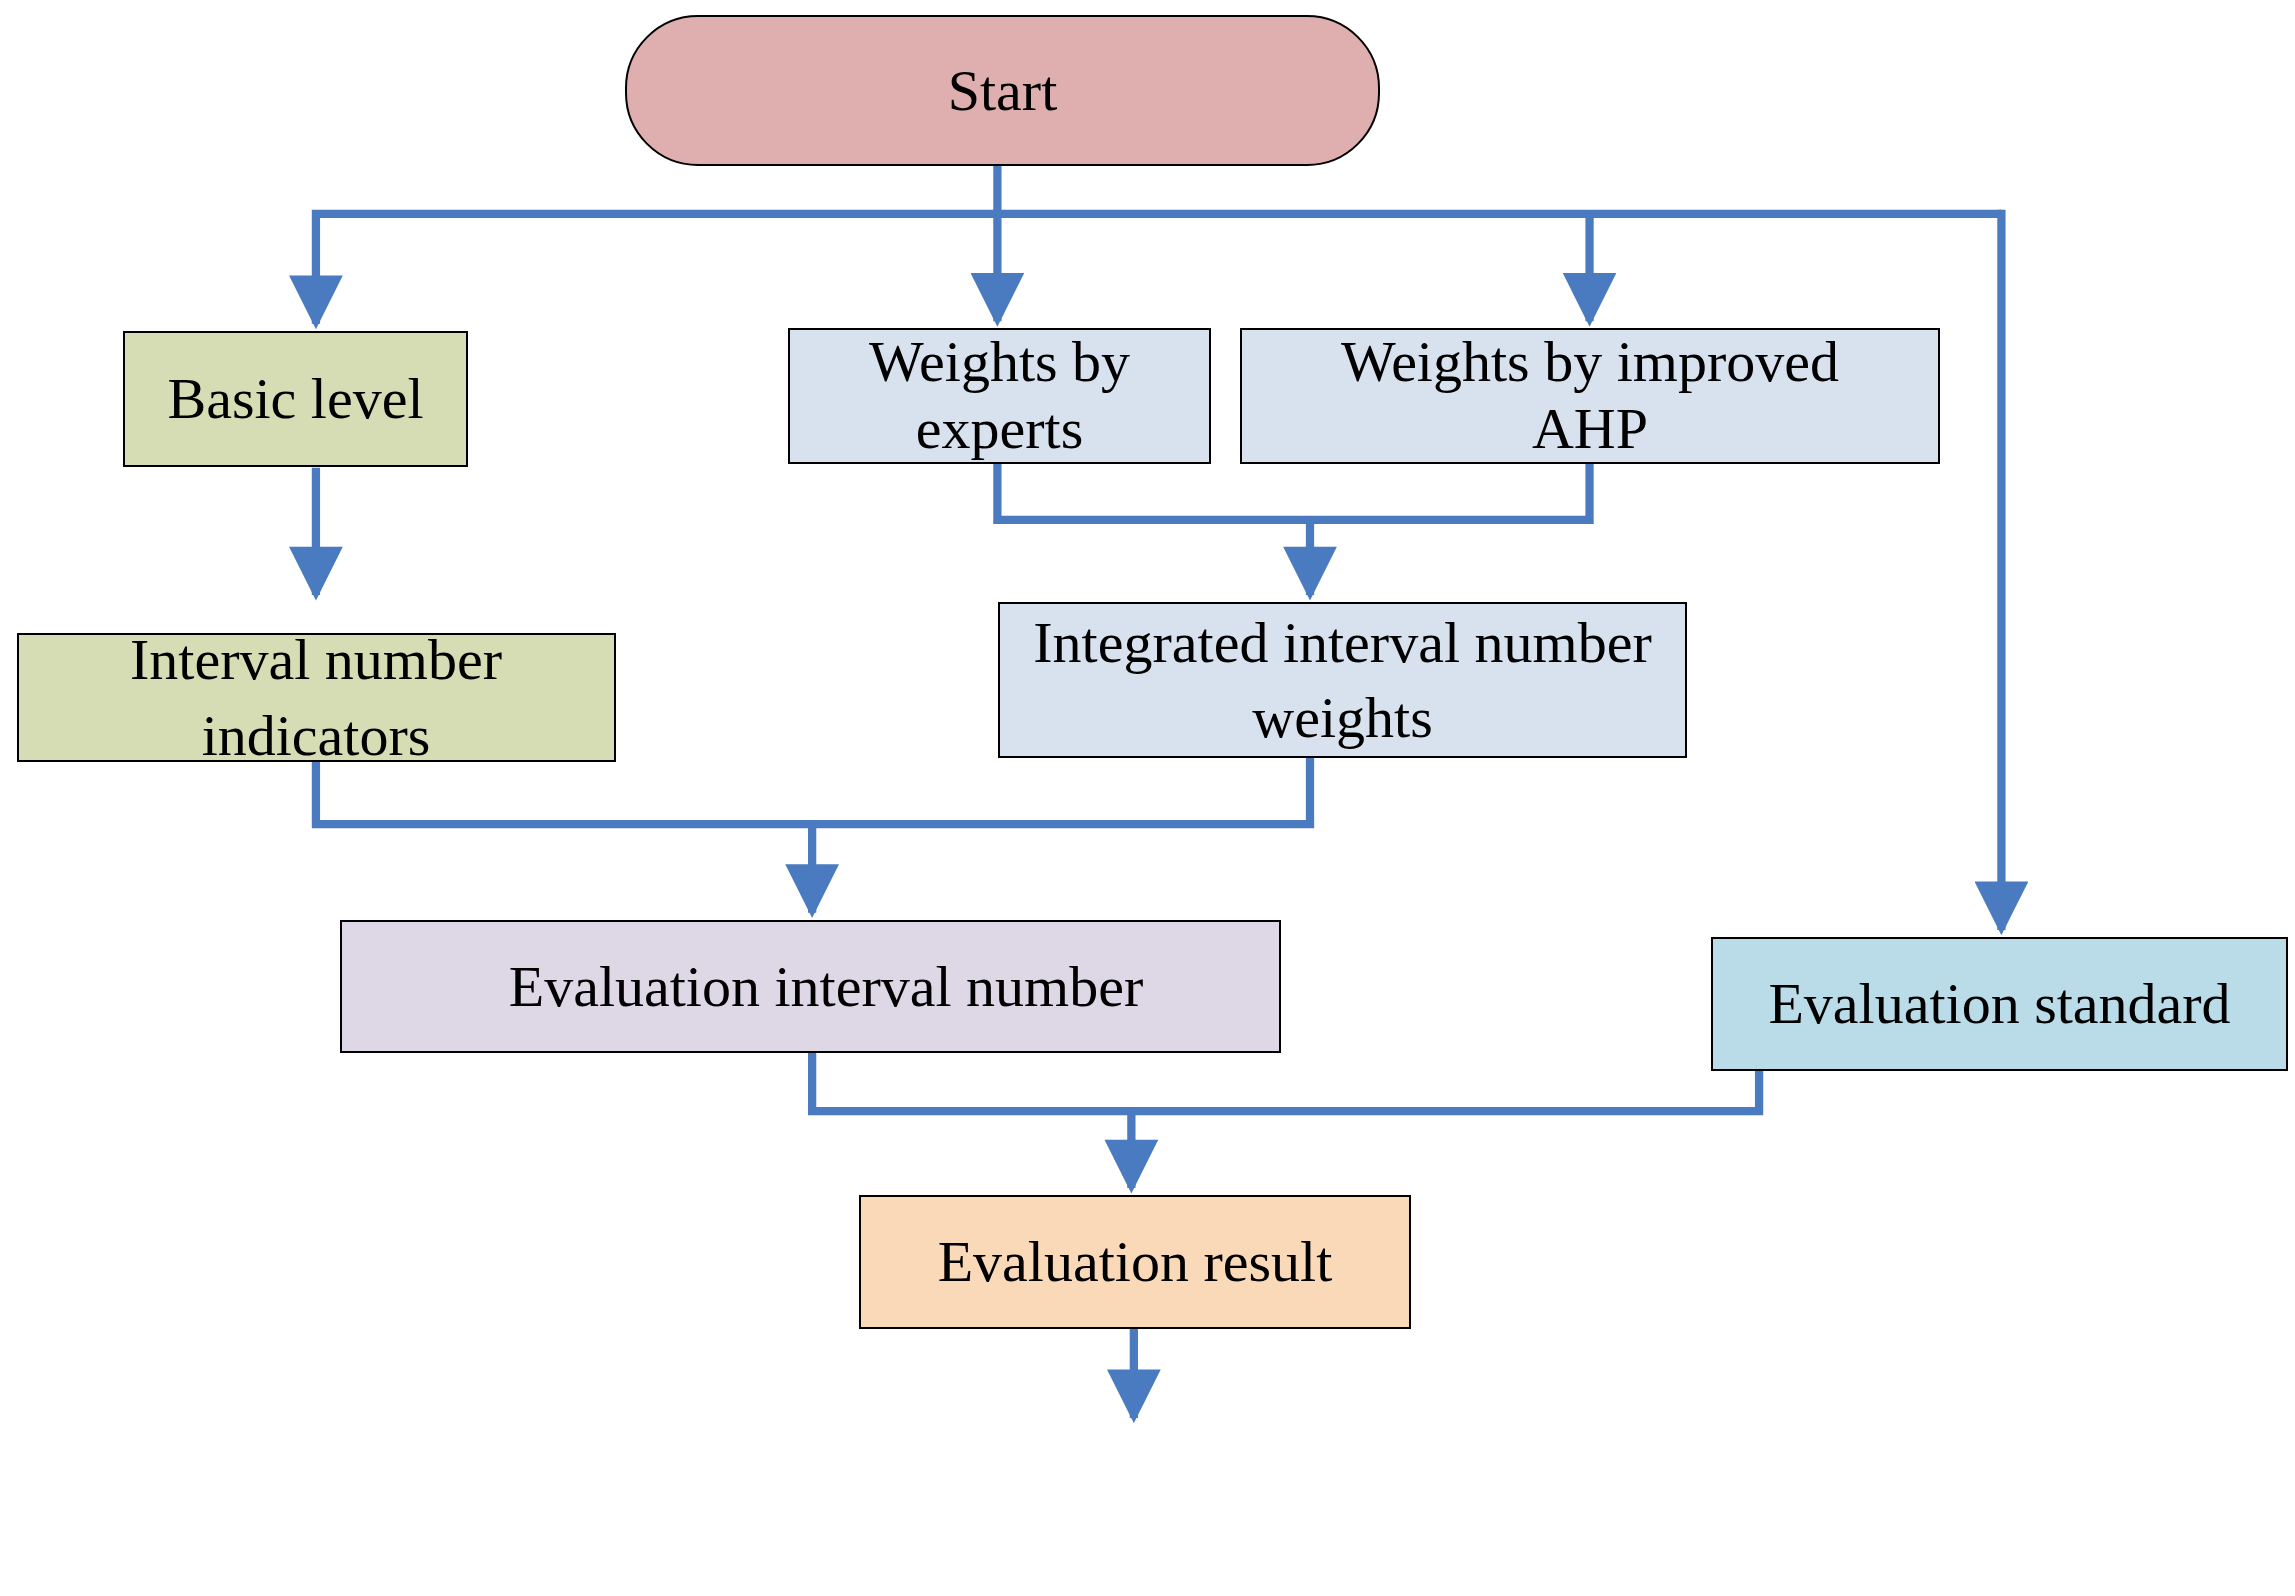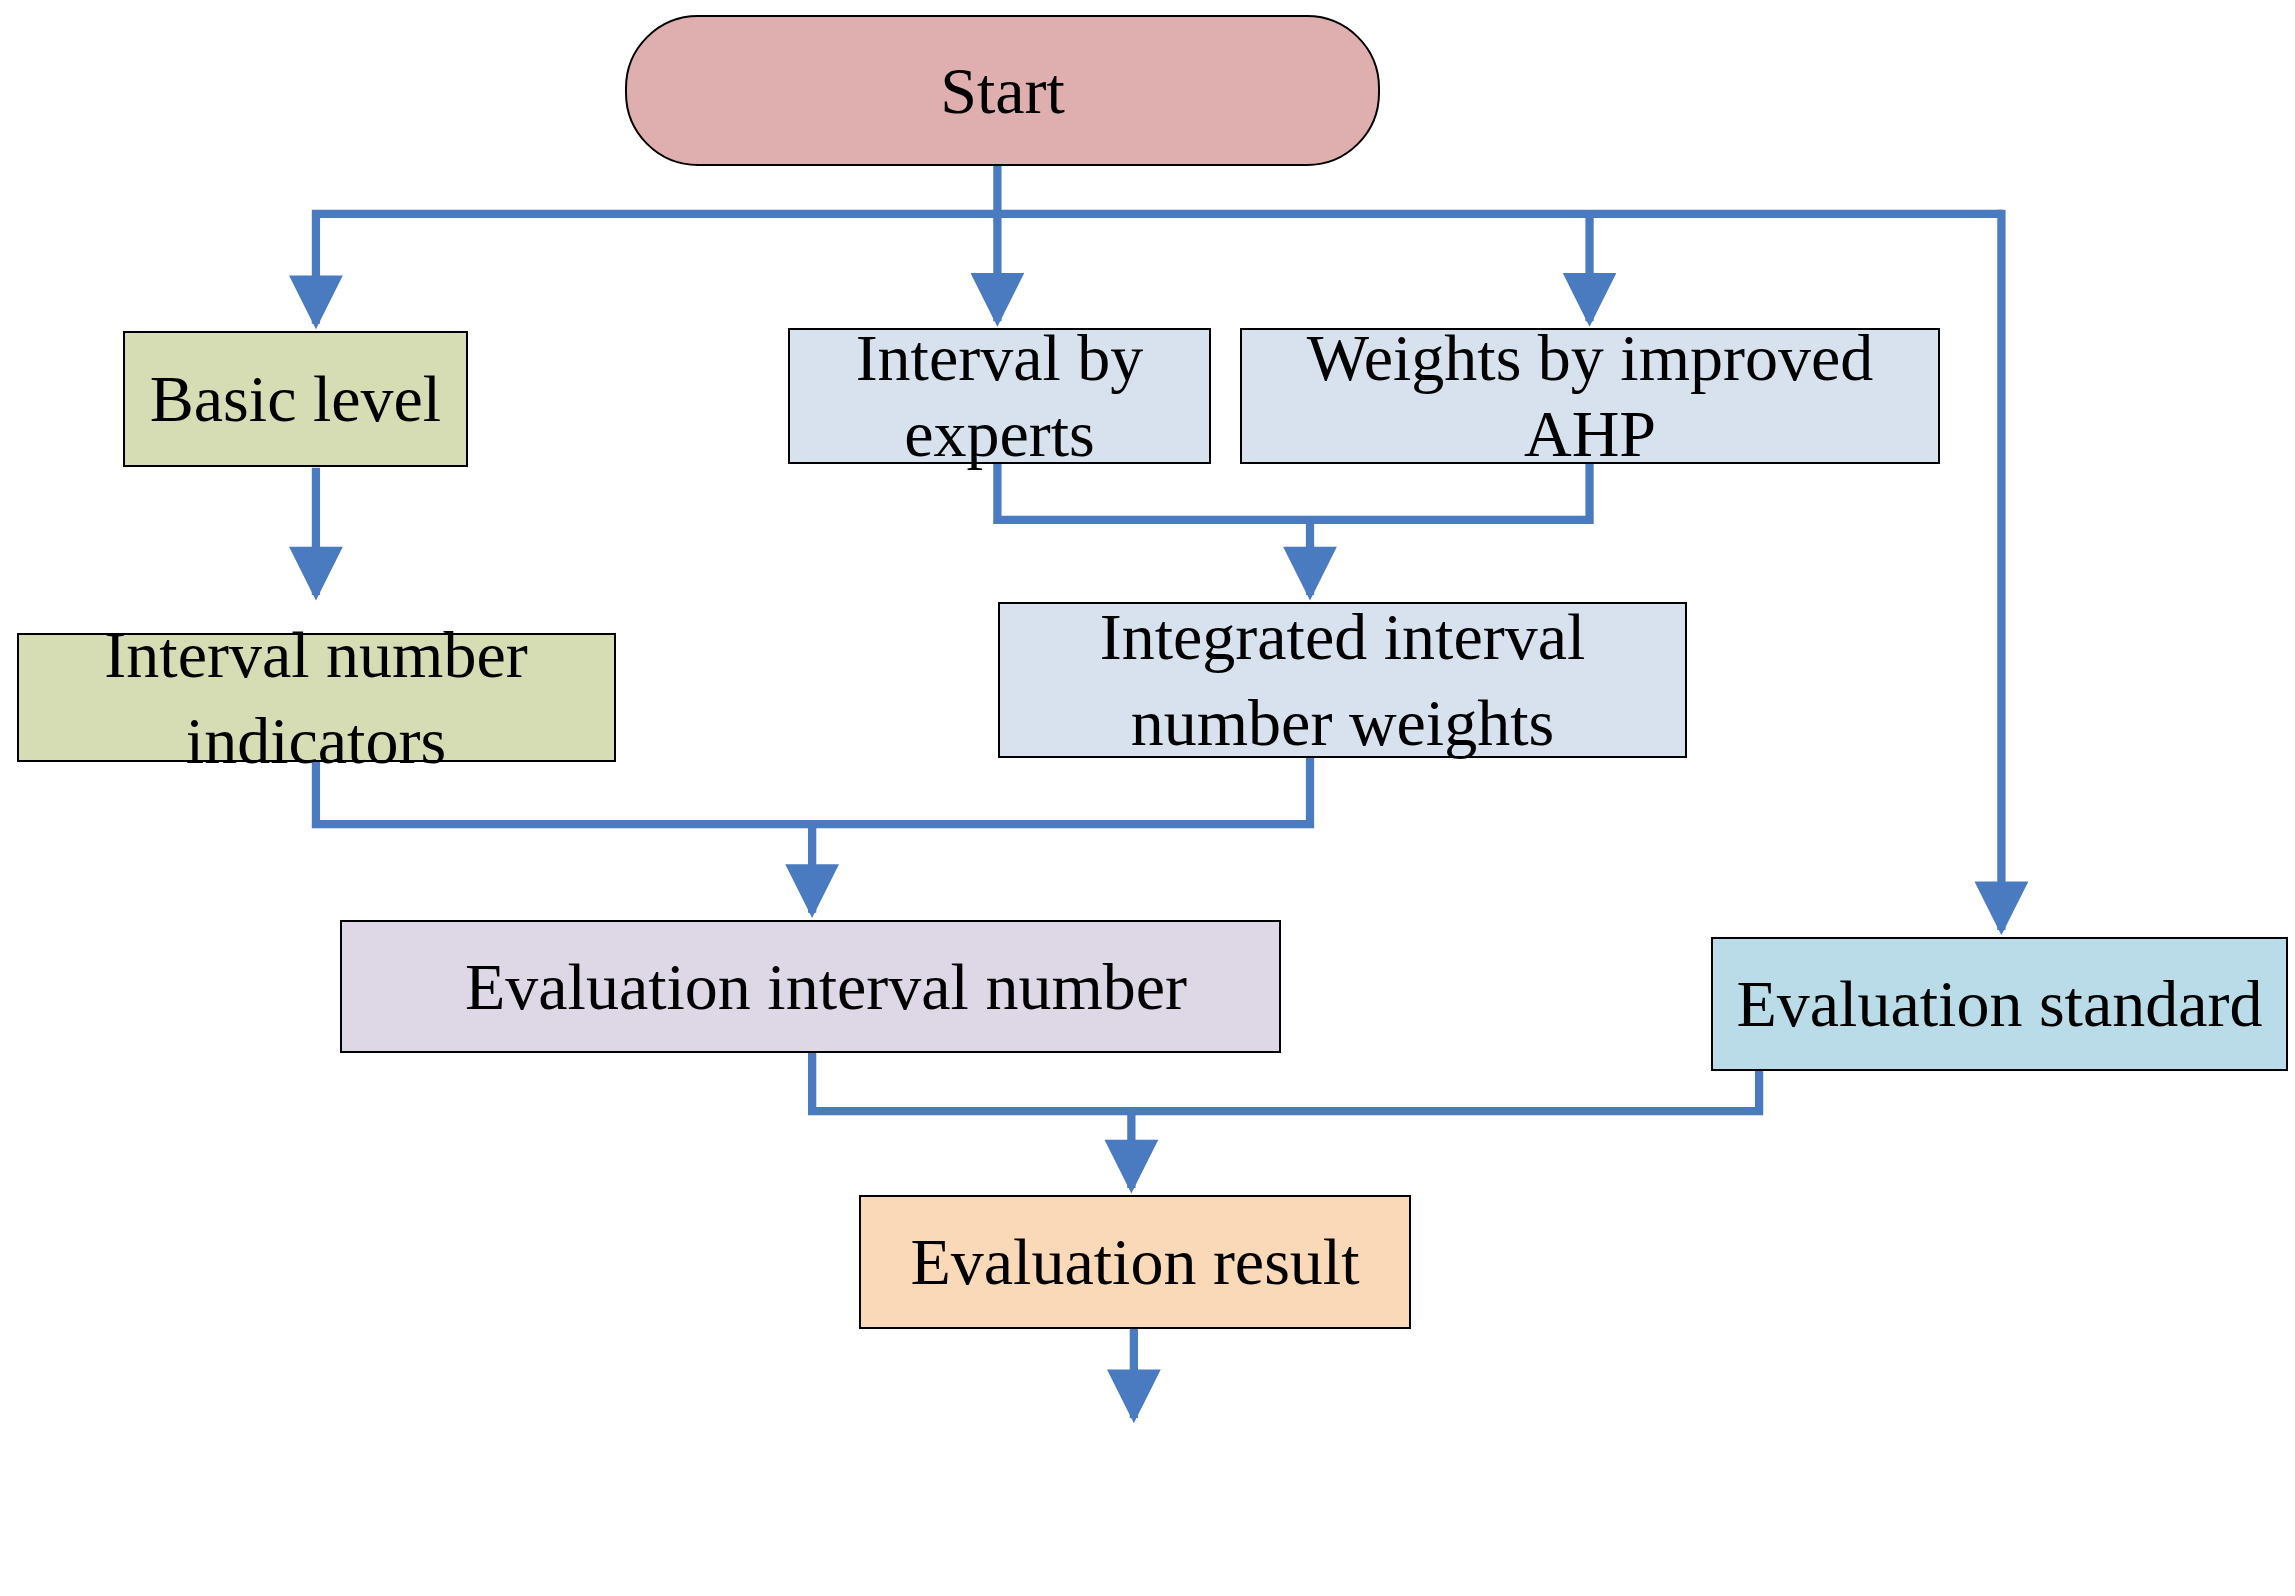--- a/index.html
+++ b/index.html
@@ -38,21 +38,21 @@
   }
   .ah{fill:var(--arrow-color);}
   .node{
     position:absolute;
     box-sizing:border-box;
     border:2.5px solid var(--node-border);
     display:flex;
     align-items:center;
     justify-content:center;
     text-align:center;
-    font-size:66px;
+    font-size:58px;
     line-height:1.2;
     padding:0 10px;
   }
   .terminal{border-radius:73px;background:var(--fill-terminal);}
   .n-start{left:625px;top:15px;width:755px;height:151px;}
   .n-basic{left:123px;top:331px;width:345px;height:136px;background:var(--fill-green);align-items:center;}
   .n-experts{left:788px;top:328px;width:423px;height:136px;background:var(--fill-blue);line-height:1.15;}
   .n-ahp{left:1240px;top:328px;width:700px;height:136px;background:var(--fill-blue);line-height:1.15;padding:16px 37px;}
   .n-indicators{left:16.5px;top:602px;width:599px;height:129px;background:var(--fill-green);line-height:1.3;margin-top:31px;}
   .n-integrated{left:998px;top:602px;width:689px;height:156px;background:var(--fill-blue);line-height:1.3;}
@@ -100,21 +100,21 @@
 
   <div class="node terminal n-start">
     <span>Start</span>
   </div>
 
   <div class="node n-basic">
     <span>Basic level</span>
   </div>
 
   <div class="node n-experts">
-    <span>Interval by experts</span>
+    <span>Weights by experts</span>
   </div>
 
   <div class="node n-ahp">
     <span>Weights by improved AHP</span>
   </div>
 
   <div class="node n-indicators">
     <span>Interval number indicators</span>
   </div>
 

